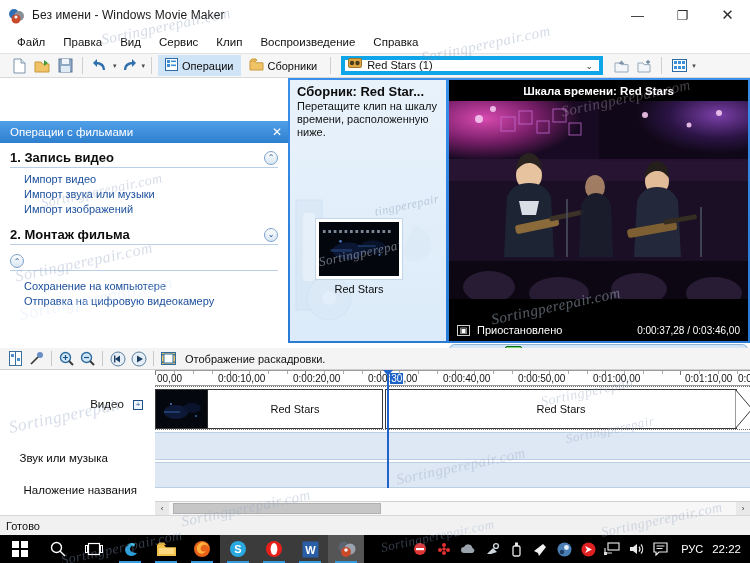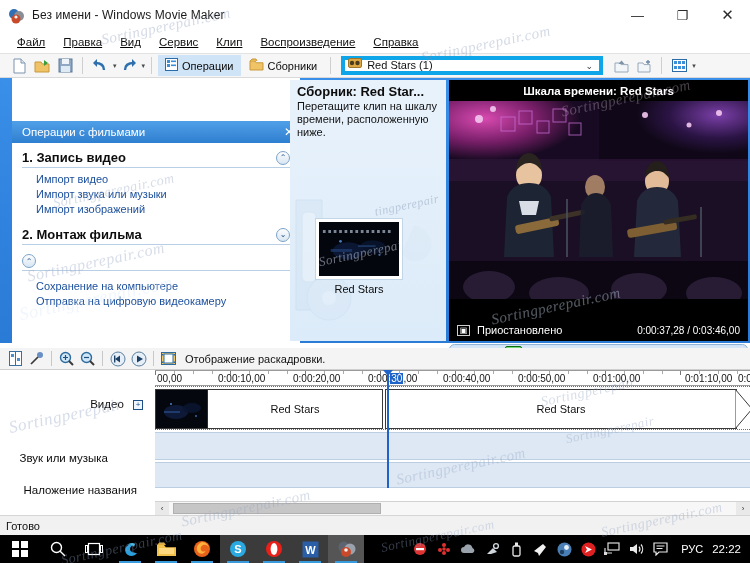--- a/index.html
+++ b/index.html
@@ -23,21 +23,21 @@
     margin-left:7px; font-size:12px; color:#1a1a1a; letter-spacing:0.1px;
   }
   .wbtns { position:absolute; right:0; top:0; display:flex; height:30px; }
   .wbtn { width:45px; height:30px; display:flex; align-items:center; justify-content:center;
           color:#2b2b2b; font-size:13px; }
   .wbtn.close { font-size:15px; }
 
   
   .menubar {
     position:absolute; left:0; top:30px; width:750px; height:23px;
-    background:#ffffff; display:flex; align-items:center; padding-left:8px;text-decoration:underline;
+    background:#ffffff; display:flex; align-items:center; padding-left:8px;
   }
   .menubar .mi { padding:2px 9px; font-size:11.5px; color:#111; }
 
   
   .toolbar {
     position:absolute; left:0; top:53px; width:750px; height:25px;
     background:#f6f6f6; border-top:1px solid #e2e2e2; border-bottom:1px solid #d9d9d9;
     display:flex; align-items:center; padding-left:8px; gap:1px;
   }
   .tbtn { width:22px; height:21px; display:flex; align-items:center; justify-content:center; }
@@ -56,21 +56,21 @@
   .caret-small { font-size:7px; color:#4a4a4a; margin-left:1px; }
 
   
   .workarea {
     position:absolute; left:0; top:78px; width:750px; height:265px;
     background:linear-gradient(180deg,#3a8fe8 0%,#2f82dd 55%,#2a7bd6 100%);
   }
 
   
   .taskpane {
-    position:absolute; left:12px; top:0; width:288px; height:265px;
+    position:absolute; left:0; top:0; width:288px; height:265px;
     background:#ffffff;
   }
   .task-header {
     height:22px; background:linear-gradient(180deg,#4f9fe8 0%,#2f7fd0 100%);
     display:flex; align-items:center; padding:0 6px 0 10px;
     color:#ffffff; font-size:11.5px; margin-top:43px;
   }
   .task-header .th-title { flex:1; }
   .task-header .th-close { font-size:12px; color:#fff; }
   .taskpane .white-top { position:absolute; left:0; top:0; width:288px; height:43px; background:#fff; }

